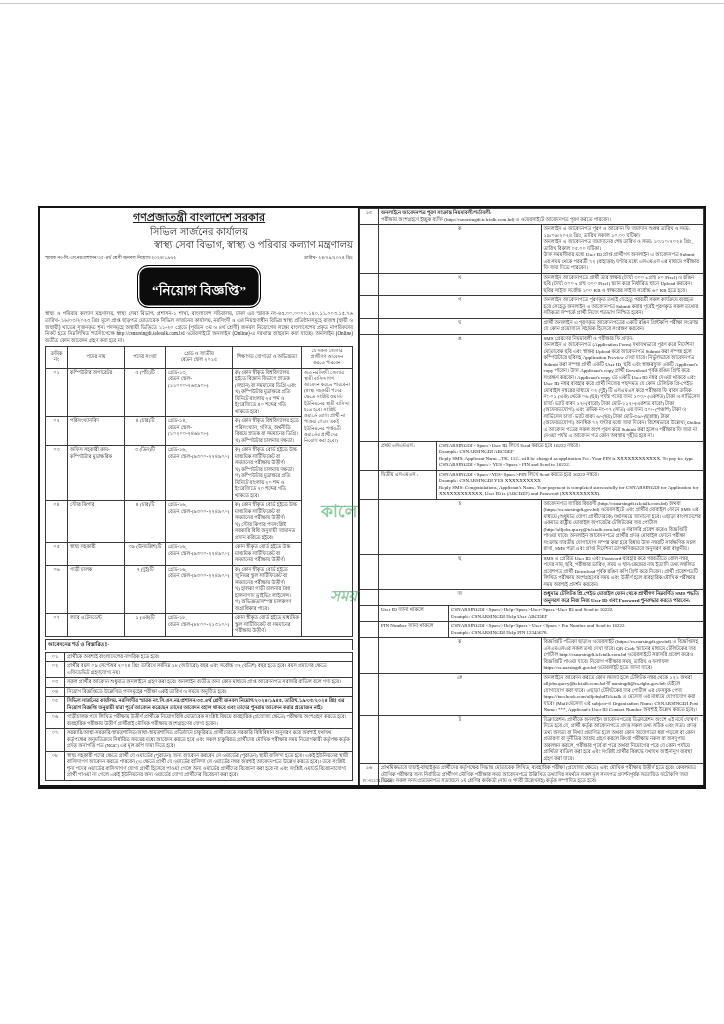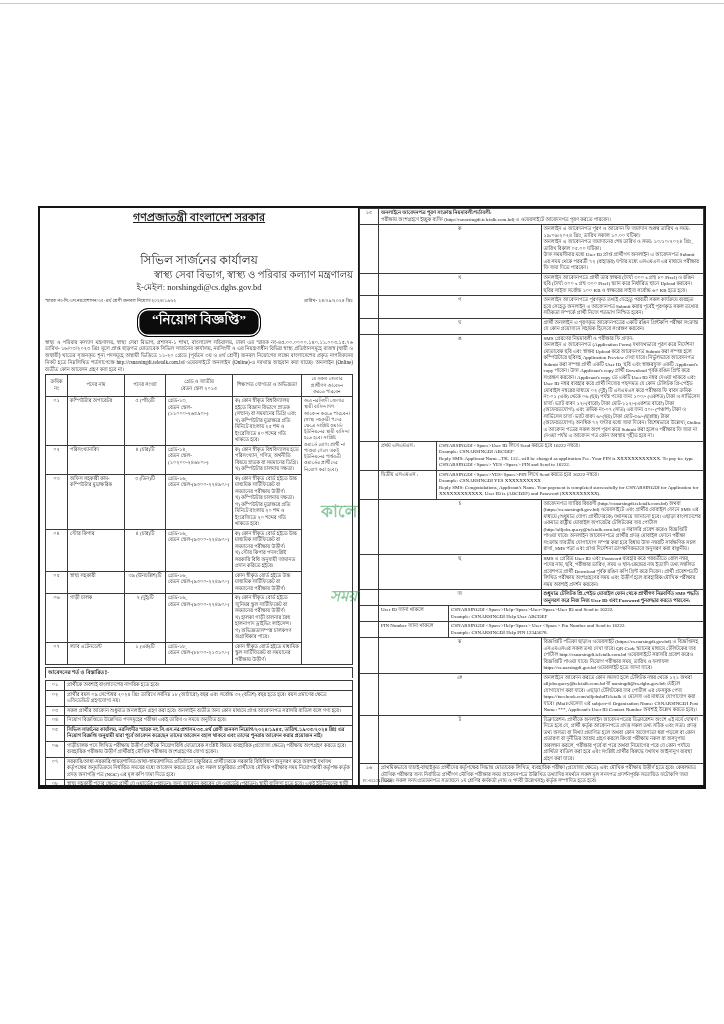--- a/index.html
+++ b/index.html
@@ -5,28 +5,28 @@
   html,body{margin:0;padding:0;}
   body{width:724px;height:1024px;position:relative;background:#ffffff;overflow:hidden;
        font-family:"Liberation Serif","DejaVu Serif",serif;color:#1b1b1b;}
   .topline{position:absolute;left:0;top:3px;width:724px;height:1px;background:#c9c9c9;}
   .doc{position:absolute;left:38px;top:206px;width:668px;height:583px;
        border:2.5px solid #141414;border-bottom-width:4px;background:#fff;display:flex;box-sizing:border-box;}
   .col-l{width:319px;border-right:1.6px solid #141414;padding:3px 5px;box-sizing:border-box;overflow:hidden;}
   .col-r{flex:1;padding:0;box-sizing:border-box;overflow:hidden;position:relative;}
   .ctr{text-align:center;}
   .h-govt{font-size:11px;font-weight:bold;line-height:1.25;text-decoration:underline;}
-  .h-office{font-size:12px;line-height:1.3;margin-top:28px;}
+  .h-office{font-size:10px;line-height:1.3;}
   .h-dist{font-size:10px;line-height:1.3;}
   .h-min{font-size:10px;line-height:1.35;text-align:right;}
   .h-mail{font-size:8.5px;line-height:1.4;}
   .memo{display:flex;justify-content:space-between;font-size:4.6px;margin-top:3px;}
   .badgewrap{text-align:center;margin:3px 0 2px 0;}
   .badge{display:inline-block;background:#0c0c0c;color:#fff;font-weight:bold;font-size:13.5px;
-         padding:0 14px 4px 14px;border-radius:11px;border:1.6px solid #000;
+         padding:14px 14px 4px 14px;border-radius:11px;border:1.6px solid #000;
          box-shadow:inset 0 0 0 1.4px #fff;}
   .intro{font-size:5.1px;line-height:1.32;text-align:justify;margin-top:1px;}
   table{border-collapse:collapse;width:100%;table-layout:fixed;}
   td,th{border:0.8px solid #3a3a3a;vertical-align:top;padding:1px 2px;font-weight:normal;}
   .posts{margin-top:2px;font-size:5px;line-height:1.3;}
   .posts th{text-align:center;vertical-align:middle;}
   .posts .cnum{width:17px;text-align:center;}
   .posts .cname{width:52px;}
   .posts .ccount{width:36px;text-align:center;}
   .posts .cgrade{width:62px;}
@@ -57,21 +57,20 @@
 
 <span class="wm wm1">কালে</span>
 <span class="wm wm2">সময়</span>
 
 <div class="doc">
 
   <div class="col-l">
     <div class="ctr h-govt">গণপ্রজাতন্ত্রী বাংলাদেশ সরকার</div>
     <div class="ctr h-office">সিভিল সার্জনের কার্যালয়</div>
     <div class="ctr h-min">স্বাস্থ্য সেবা বিভাগ, স্বাস্থ্য ও পরিবার কল্যাণ মন্ত্রণালয়</div>
-    <div class="ctr h-mail">ই-মেইল: norshingdi@cs.dghs.gov.bd</div>
     <div class="memo">
       <span>স্মারক নং-সি.এস.নর/প্রশাসন/৩৫-৪র্থ শ্রেণী জনবল নিয়োগ/২০২৪/১৯৬২</span>
       <span>তারিখ- ২৪/০৯/২০২৪ খ্রিঃ</span>
     </div>
     <div class="badgewrap">
       <span class="badge">“নিয়োগ বিজ্ঞপ্তি”</span>
     </div>
     <div class="intro">স্বাস্থ্য ও পরিবার কল্যাণ মন্ত্রণালয়, স্বাস্থ্য সেবা বিভাগ, প্রশাসন-১ শাখা, বাংলাদেশ সচিবালয়, ঢাকা এর স্মারক নং-৪৫.০০.০০০০.১৪০.১১.০০৩.১৫.৭৬ তারিখ- ১৬/০৩/২০২৩ খ্রিঃ মূলে প্রাপ্ত ছাড়পত্র মোতাবেক সিভিল সার্জনের কার্যালয়, নরসিংদী ও এর নিয়ন্ত্রণাধীন বিভিন্ন স্বাস্থ্য প্রতিষ্ঠানসমূহে রাজস্ব (স্থায়ী ও অস্থায়ী) খাতের সৃজনকৃত শূন্য পদসমূহে অস্থায়ী ভিত্তিতে ১১-২০ গ্রেডে (পূর্বতন ৩য় ও ৪র্থ শ্রেণী) জনবল নিয়োগের লক্ষ্যে বাংলাদেশের প্রকৃত নাগরিকদের নিকট হতে নিম্নলিখিত শর্তসাপেক্ষে http://csnarsingdi.teletalk.com.bd ওয়েবসাইটে অনলাইন (Online)-এ দরখাস্ত আহবান করা যাচ্ছে। অনলাইন (Online) ব্যতীত কোন আবেদন গ্রহণ করা হবে না।</div>
 
     <table class="posts">

